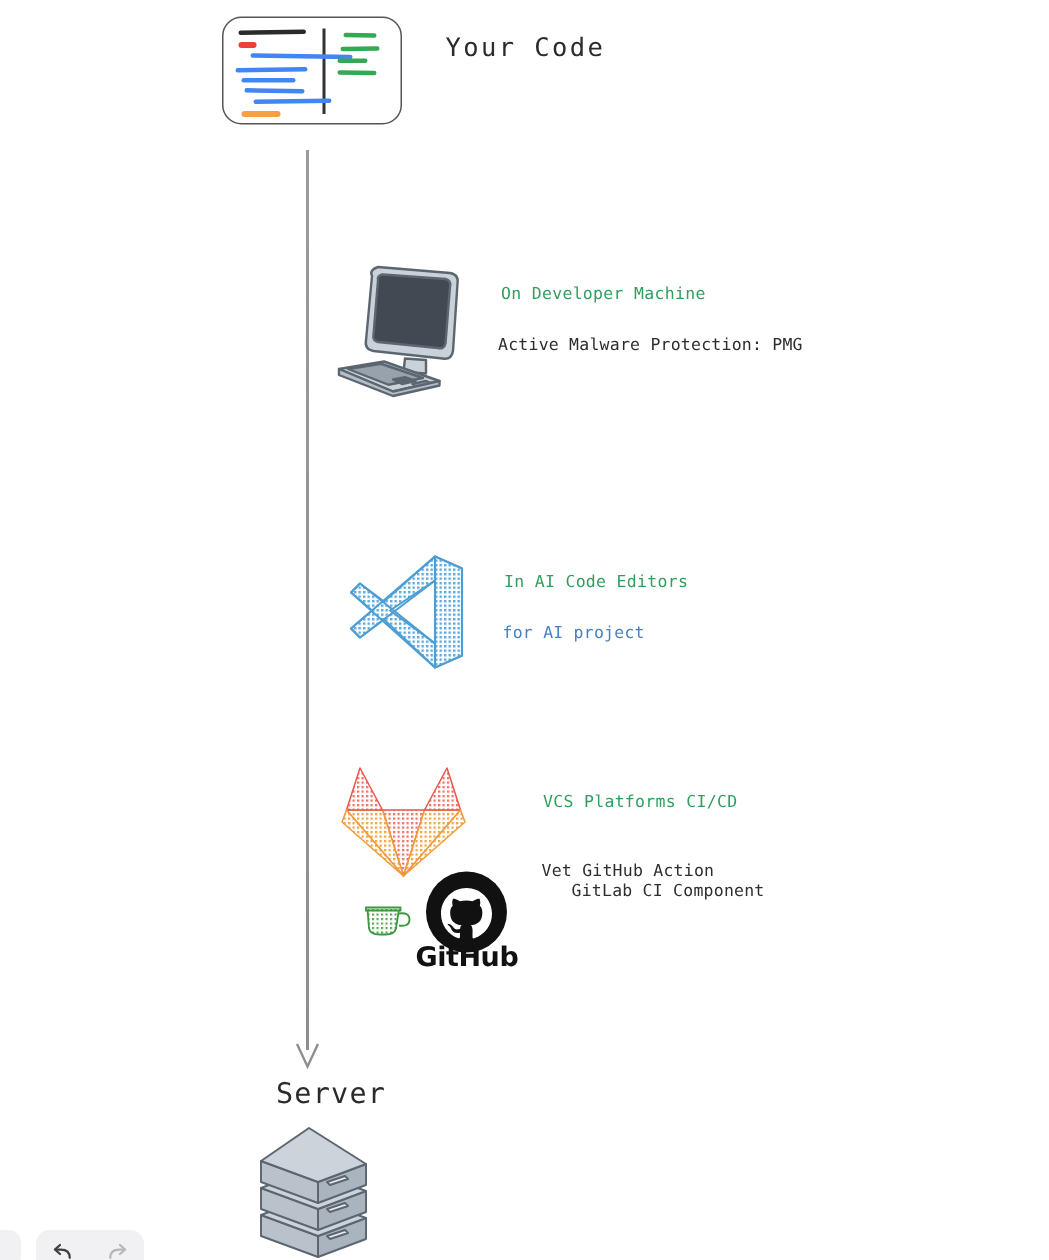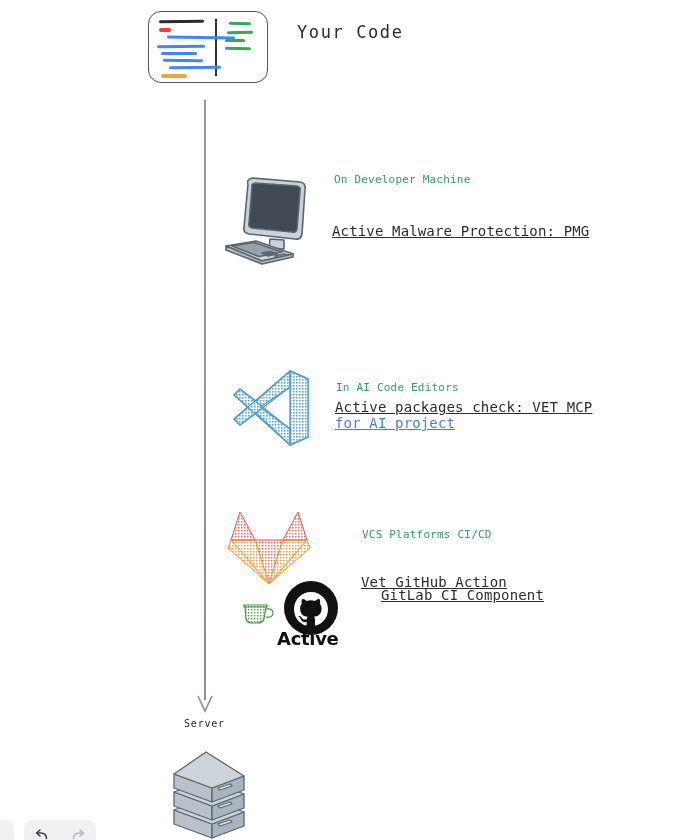--- a/index.html
+++ b/index.html
@@ -47,40 +47,39 @@
   .title-main {
     position: absolute;
     left: 297px; top: 22px;
     font-size: 17px;
     letter-spacing: 1.6px;
     color: #2b2b2b;
   }
   .server-label {
     position: absolute;
     left: 184px; top: 718px;
-    font-size: 10px;
+    font-size: 19px;
     letter-spacing: 0.8px;
     color: #2b2b2b;
   }
 
   
   .sec-head {
     position: absolute;
     font-size: 11px;
     color: #2f9e5f;
     letter-spacing: 0.2px;
     white-space: pre;
   }
   .sec-body {
     position: absolute;
-    font-size: 14px;
+    font-size: 11px;
     color: #2d2d2d;
     letter-spacing: 0.15px;
     white-space: pre;
-    text-decoration: underline;
   }
   .sec-body.blue { color: #4a7fc1; }
 
   
   .monitor-wrap { position: absolute; left: 218px; top: 172px; width: 100px; height: 100px; }
 
   
   .vscode-wrap { position: absolute; left: 230px; top: 367px; width: 84px; height: 80px; }
 
   
@@ -162,42 +161,41 @@
         <path d="M52 67 L51 76 L66 77 L66 68 Z" fill="#c9d1d9"></path>
         <path d="M40 82 L44 76 L57 77 L53 84 Z" fill="#c9d1d9"></path>
         <path d="M8 74 L38 69 L75 82 L44 89 Z" fill="#c9d1d9"></path>
         <path d="M14 74 L36 70.5 L64 80 L41 84.5 Z" fill="#97a2ad"></path>
         <path d="M44 81 L52 79.5 L59 82 L50 84 Z" fill="#5c6670"></path>
         <path d="M57 84 L66 82 L71 84 L62 86.5 Z" fill="#97a2ad"></path>
         <path d="M8 74 L8 78 L44 92 L75 85 L75 82 L44 89 Z" fill="#b4bec7"></path>
       </g>
     </svg>
   </div>
-  <div class="sec-head" style="left:334px; top:173px;">On Developer Machine</div>
+  <div class="sec-head" style="left:334px; top:189px;">On Developer Machine</div>
   <div class="sec-body" style="left:332px; top:223px;">Active Malware Protection: PMG</div>
 
   <div class="vscode-wrap">
     <svg viewBox="0 0 84 80" width="84" height="80">
       <defs>
         <pattern id="hatchBlue" width="3" height="3" patternUnits="userSpaceOnUse">
           <rect width="3" height="3" fill="#ffffff"></rect>
           <rect width="1.6" height="1.6" fill="#5aa9dd"></rect>
         </pattern>
       </defs>
       <g stroke="#4e9ed4" stroke-width="1.4" stroke-linejoin="round">
         <path d="M60 4 L78 12 L78 70 L60 78 L26 46 L10 58 L4 52 L18 40 L4 28 L10 22 L26 34 Z" fill="url(#hatchBlue)"></path>
         <path d="M60 4 L78 12 L78 70 L60 78 L60 4 Z" fill="url(#hatchBlue)"></path>
         <path d="M60 20 L60 62 L30 40 Z" fill="#ffffff"></path>
         <path d="M4 28 L10 22 L60 62 L60 78 Z" fill="none"></path>
         <path d="M4 52 L10 58 L60 20 L60 4 Z" fill="none"></path>
       </g>
     </svg>
   </div>
   <div class="sec-head" style="left:336px; top:381px;">In AI Code Editors</div>
-  <div class="sec-body" style="left:335px; top:399px;">Active packages check: VET MCP</div>
   <div class="sec-body blue" style="left:335px; top:415px;">for AI project</div>
 
   <div class="gitlab-wrap">
     <svg viewBox="0 0 86 82" width="86" height="82">
       <defs>
         <pattern id="hatchRed" width="3" height="3" patternUnits="userSpaceOnUse">
           <rect width="3" height="3" fill="#ffffff"></rect>
           <rect width="1.5" height="1.5" fill="#ef6f62"></rect>
         </pattern>
         <pattern id="hatchOrange" width="3" height="3" patternUnits="userSpaceOnUse">
@@ -239,21 +237,21 @@
       <path d="M28 12 C18.5 12 11 19.7 11 29.2 c0 7.6 4.8 14 11.5 16.3 .85 .16 1.15-.37 1.15-.82
                0-.4-.015-1.47-.02-2.88-4.68 1.03-5.67-2.3-5.67-2.3-.76-1.98-1.87-2.5-1.87-2.5-1.53-1.06 .12-1.04 .12-1.04
                1.69 .12 2.58 1.76 2.58 1.76 1.5 2.62 3.95 1.86 4.92 1.42 .15-1.11 .59-1.86 1.07-2.29
                -3.74-.43-7.67-1.91-7.67-8.52 0-1.88 .66-3.42 1.73-4.62-.17-.44-.75-2.2 .17-4.58
                0 0 1.41-.46 4.63 1.76 1.34-.38 2.78-.57 4.21-.58 1.43 .01 2.87 .2 4.21 .58
                3.21-2.22 4.62-1.76 4.62-1.76 .92 2.38 .34 4.14 .17 4.58 1.08 1.2 1.73 2.74 1.73 4.62
                0 6.63-3.94 8.08-7.69 8.51 .6 .53 1.14 1.58 1.14 3.19 0 2.3-.02 4.16-.02 4.73
                0 .45 .3 .98 1.16 .81 C40.2 43.2 45 36.8 45 29.2 45 19.7 37.5 12 28 12 z" fill="#ffffff"></path>
     </svg>
   </div>
-  <div class="github-word">Active</div>
+  <div class="github-word">GitHub</div>
 
   <div class="sec-head" style="left:362px; top:528px;">VCS Platforms CI/CD</div>
   <div class="sec-body" style="left:361px; top:574px;">Vet GitHub Action</div>
   <div class="sec-body" style="left:381px; top:587px;">GitLab CI Component</div>
 
   <div class="server-label">Server</div>
   <div class="server-wrap">
     <svg viewBox="0 0 82 92" width="82" height="92">
       <g stroke="#5c6670" stroke-width="1.3" stroke-linejoin="round">
 

